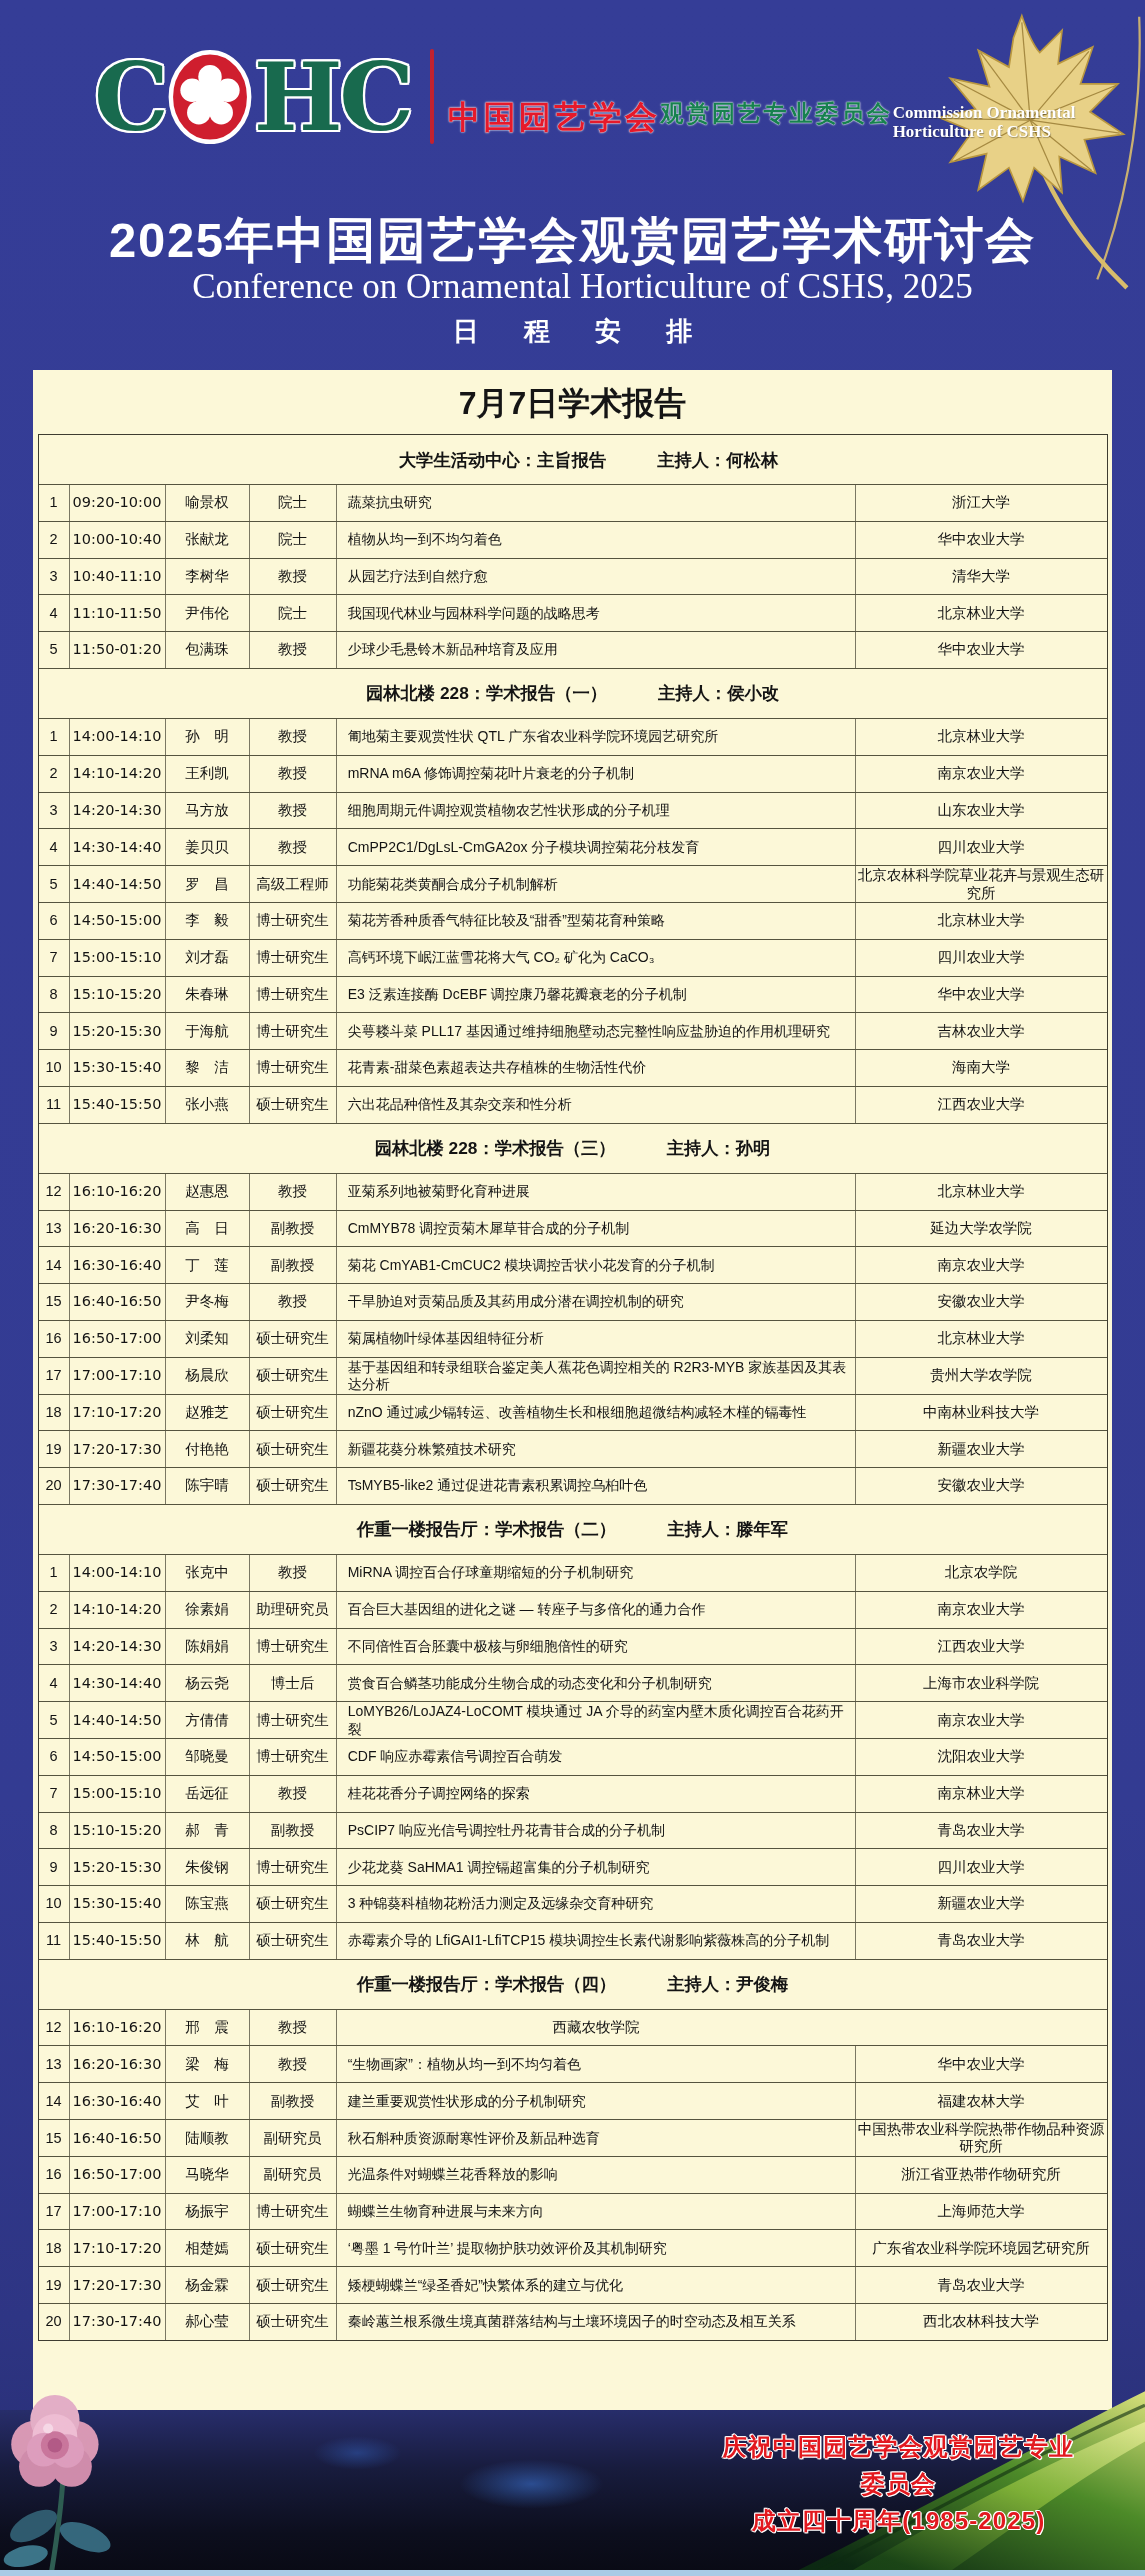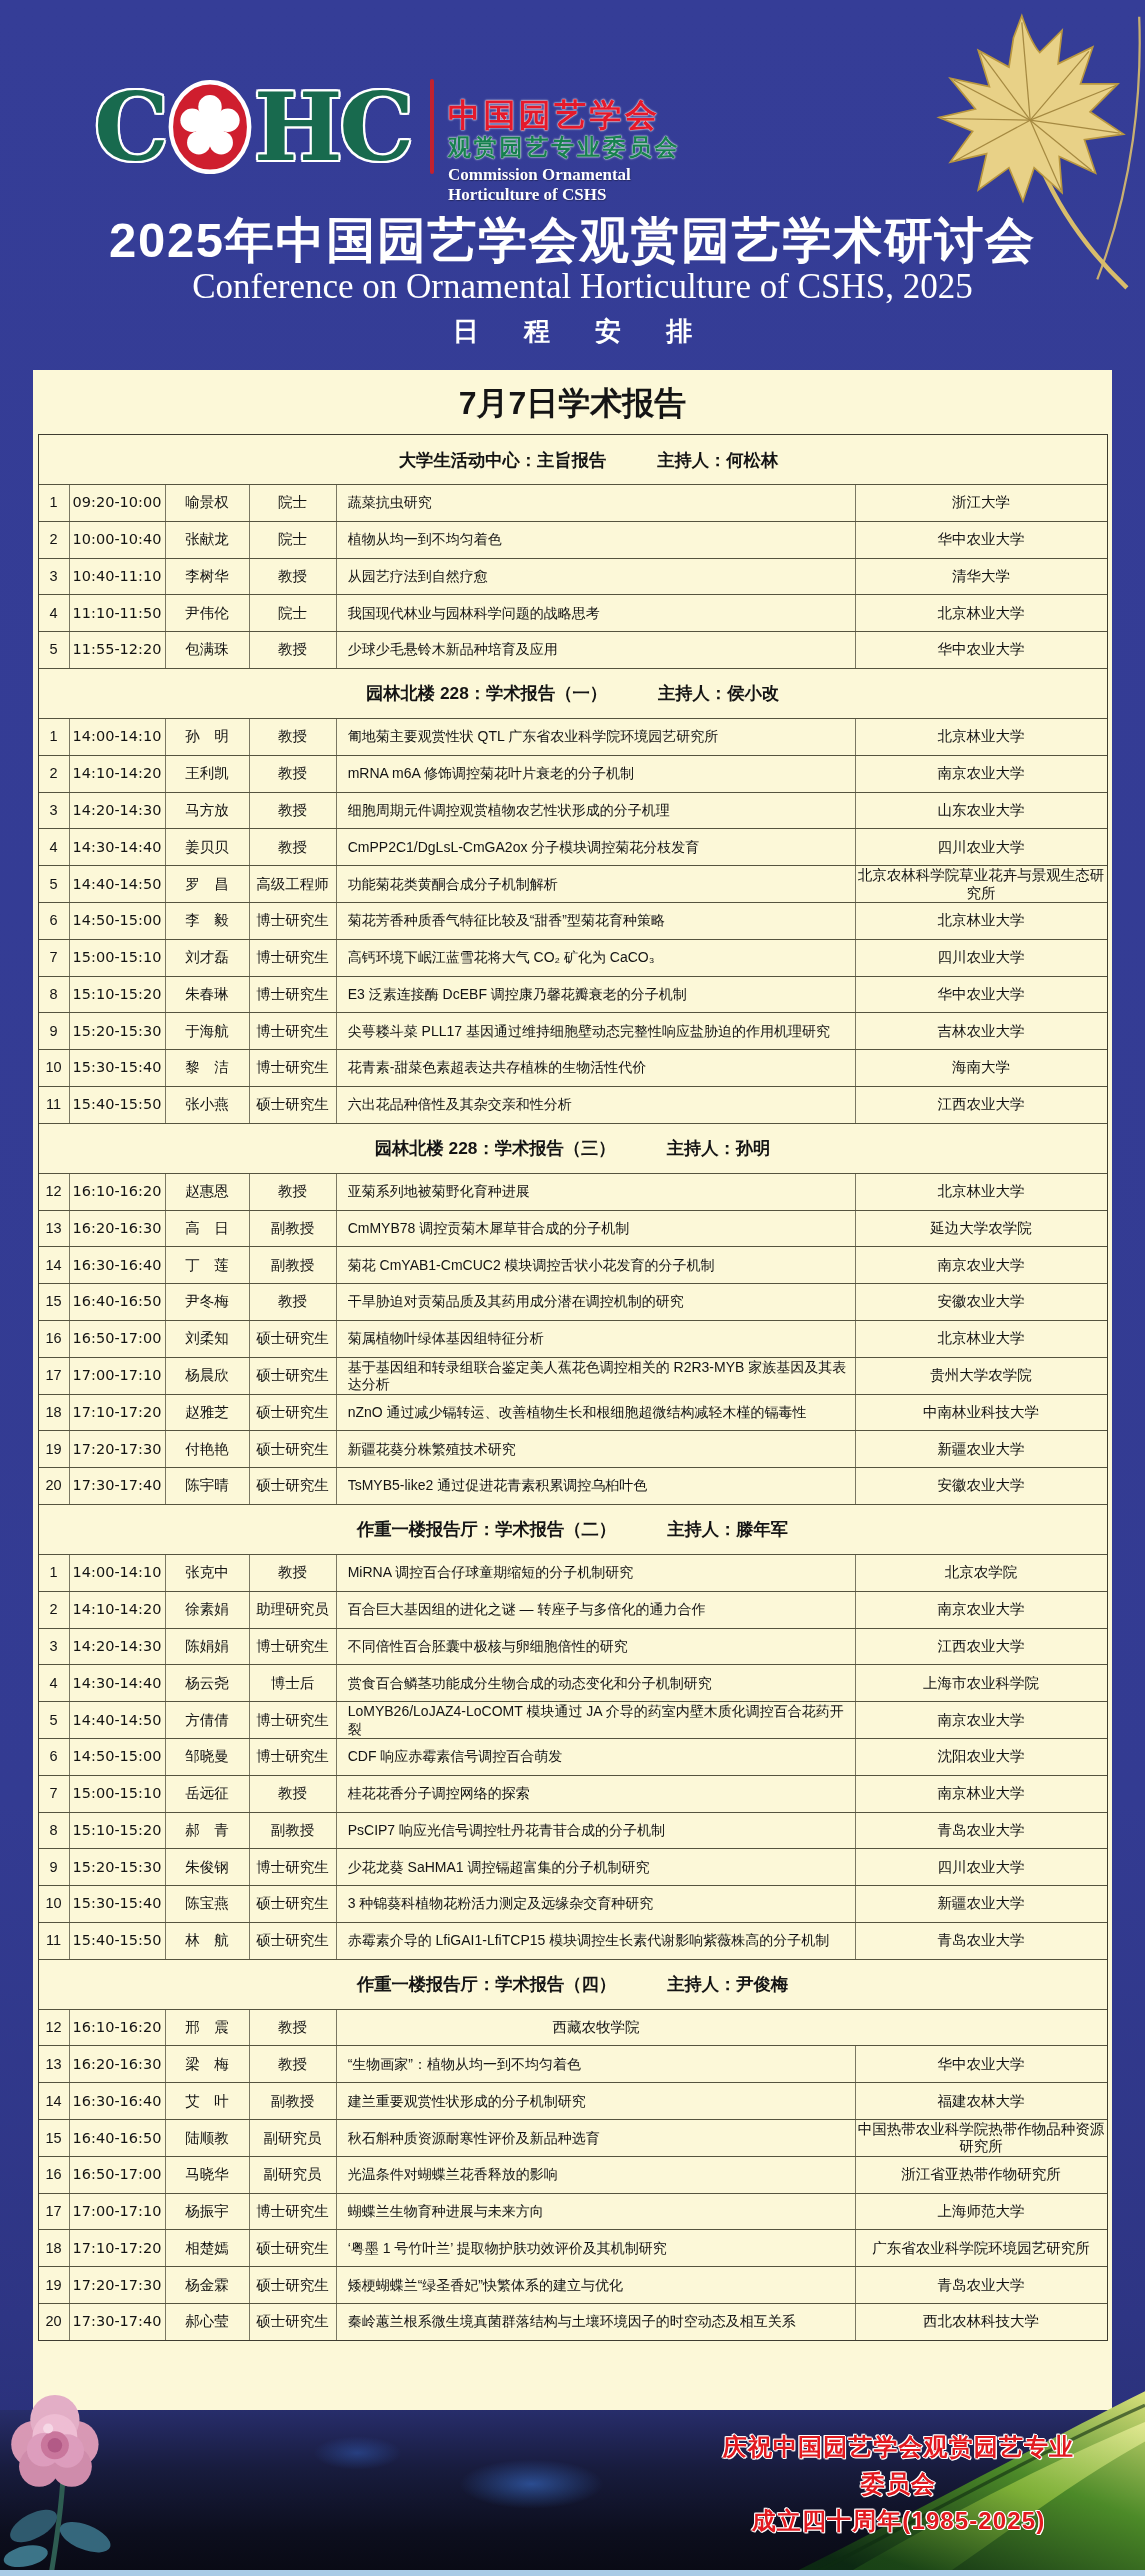--- a/index.html
+++ b/index.html
@@ -9,21 +9,21 @@
     font-family:"Liberation Sans","DejaVu Sans",sans-serif;
   }
   
   .brand{position:absolute;left:94px;top:49px;display:flex;align-items:center;}
   .cohc{display:flex;align-items:center;font-family:"DejaVu Serif",serif;font-weight:700;
         font-size:94px;line-height:94px;color:#186a4e;
         text-shadow:-2.2px 0 0 #fff,2.2px 0 0 #fff,0 -2.2px 0 #fff,0 2.2px 0 #fff,-1.7px -1.7px 0 #fff,1.7px 1.7px 0 #fff,-1.7px 1.7px 0 #fff,1.7px -1.7px 0 #fff;}
   .cohc .letters{letter-spacing:-3.4px;}
   .o-badge{width:84px;height:94px;margin:0 2.2px;}
   .brand-divider{width:3.9px;height:95px;background:#c2222f;border-radius:2.2px;margin:0 14.5px 0 19px;}
-  .brand-text{display:flex;flex-direction:column;justify-content:space-between;margin-top:48px;}
+  .brand-text{display:flex;flex-direction:row;justify-content:space-between;margin-top:48px;}
   .brand-cn1{font-size:32px;font-weight:900;color:#e5192b;letter-spacing:3.4px;line-height:36px;
              text-shadow:0 0 1.1px #fff,0 0 2.2px #fff;}
   .brand-cn2{font-size:23px;font-weight:900;color:#17814f;letter-spacing:2.8px;line-height:29px;
              text-shadow:0 0 1.1px #fff,0 0 2.2px #fff;}
   .brand-en{font-family:"Liberation Serif",serif;font-size:17px;font-weight:700;color:#fff;
             line-height:19.6px;margin-top:3.4px;text-shadow:0.6px 0.6px 1.1px rgba(0,0,0,.35);}
   
   .leaf{position:absolute;right:0;top:0;width:224px;height:313px;}
   
   .title-cn{position:absolute;left:0;right:0;top:208px;text-align:center;color:#fff;
@@ -156,21 +156,21 @@
     <div class="cell-no">4</div>
     <div class="cell-time">11:10-11:50</div>
     <div class="cell-speaker">尹伟伦</div>
     <div class="cell-rank">院士</div>
     <div class="cell-title">我国现代林业与园林科学问题的战略思考</div>
     <div class="cell-org">北京林业大学</div>
   </div>
 
   <div class="s-row">
     <div class="cell-no">5</div>
-    <div class="cell-time">11:55-12:20</div>
+    <div class="cell-time">11:50-01:20</div>
     <div class="cell-speaker">包满珠</div>
     <div class="cell-rank">教授</div>
     <div class="cell-title">少球少毛悬铃木新品种培育及应用</div>
     <div class="cell-org">华中农业大学</div>
   </div>
 
   <div class="s-head">
     <span>园林北楼 228：学术报告（一）</span>
     <span>主持人：侯小改</span>
   </div>

